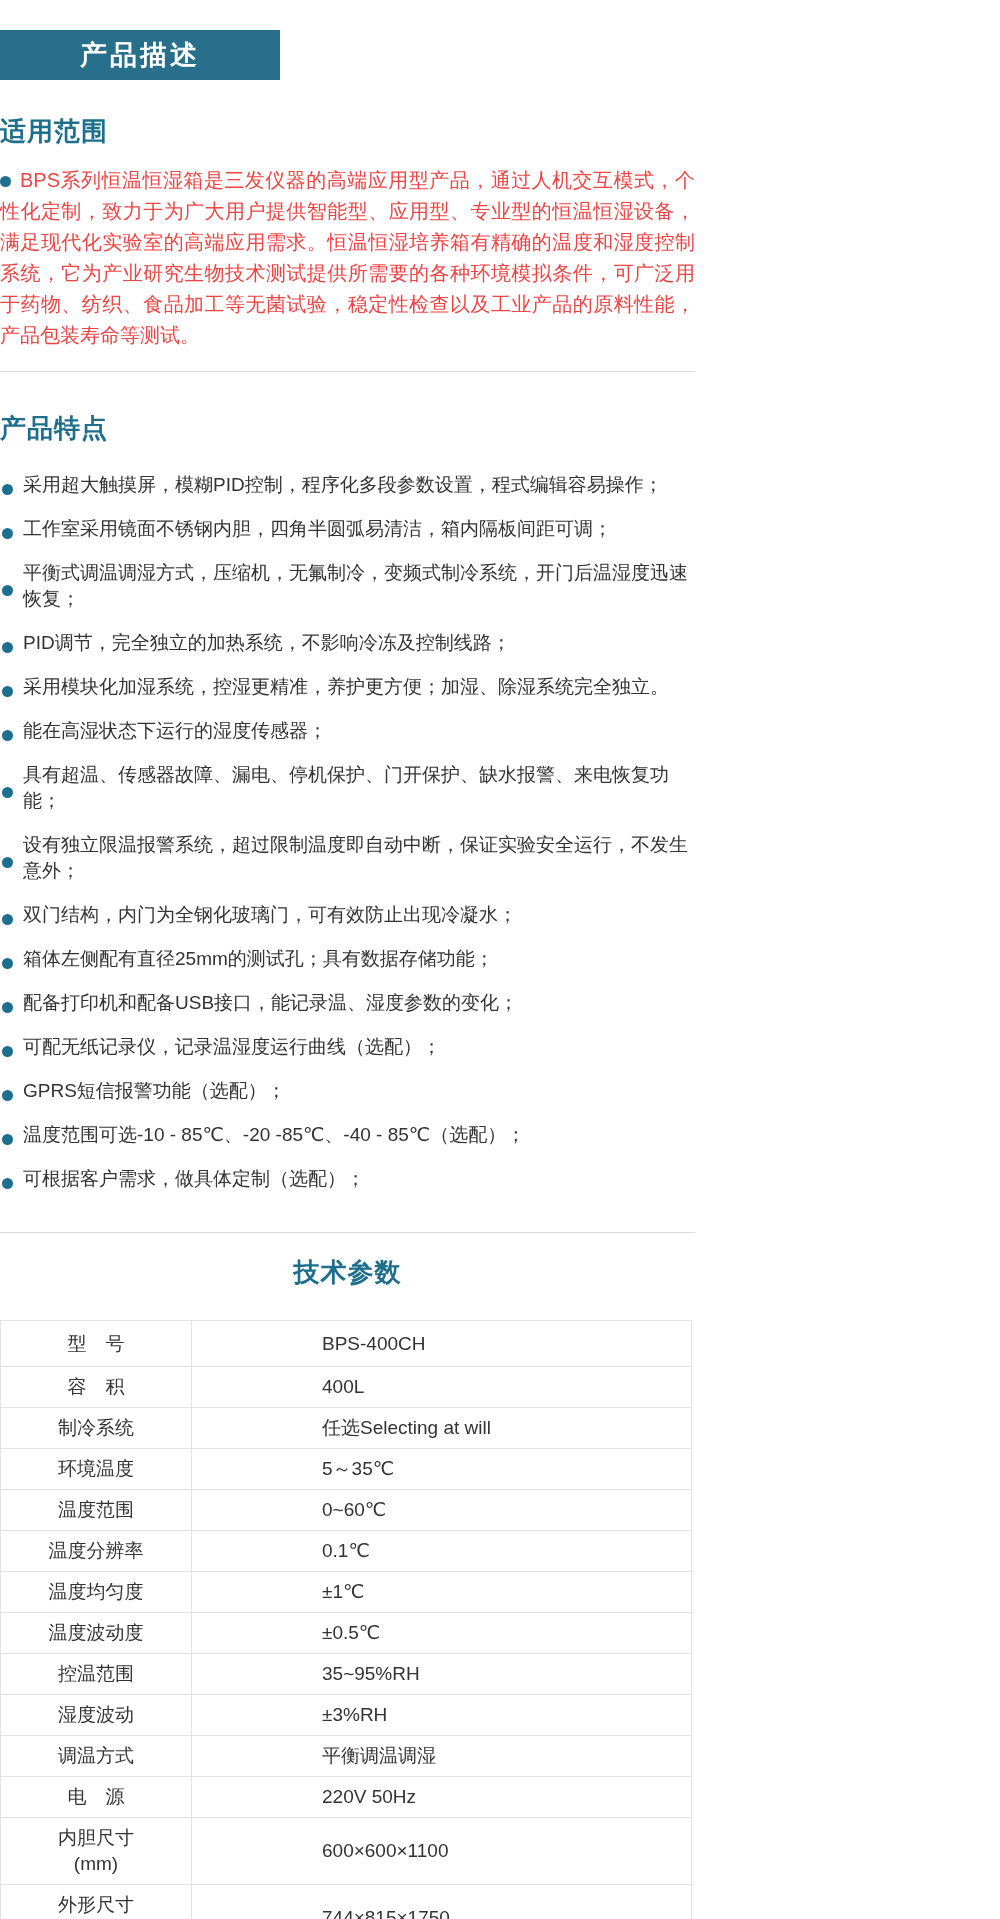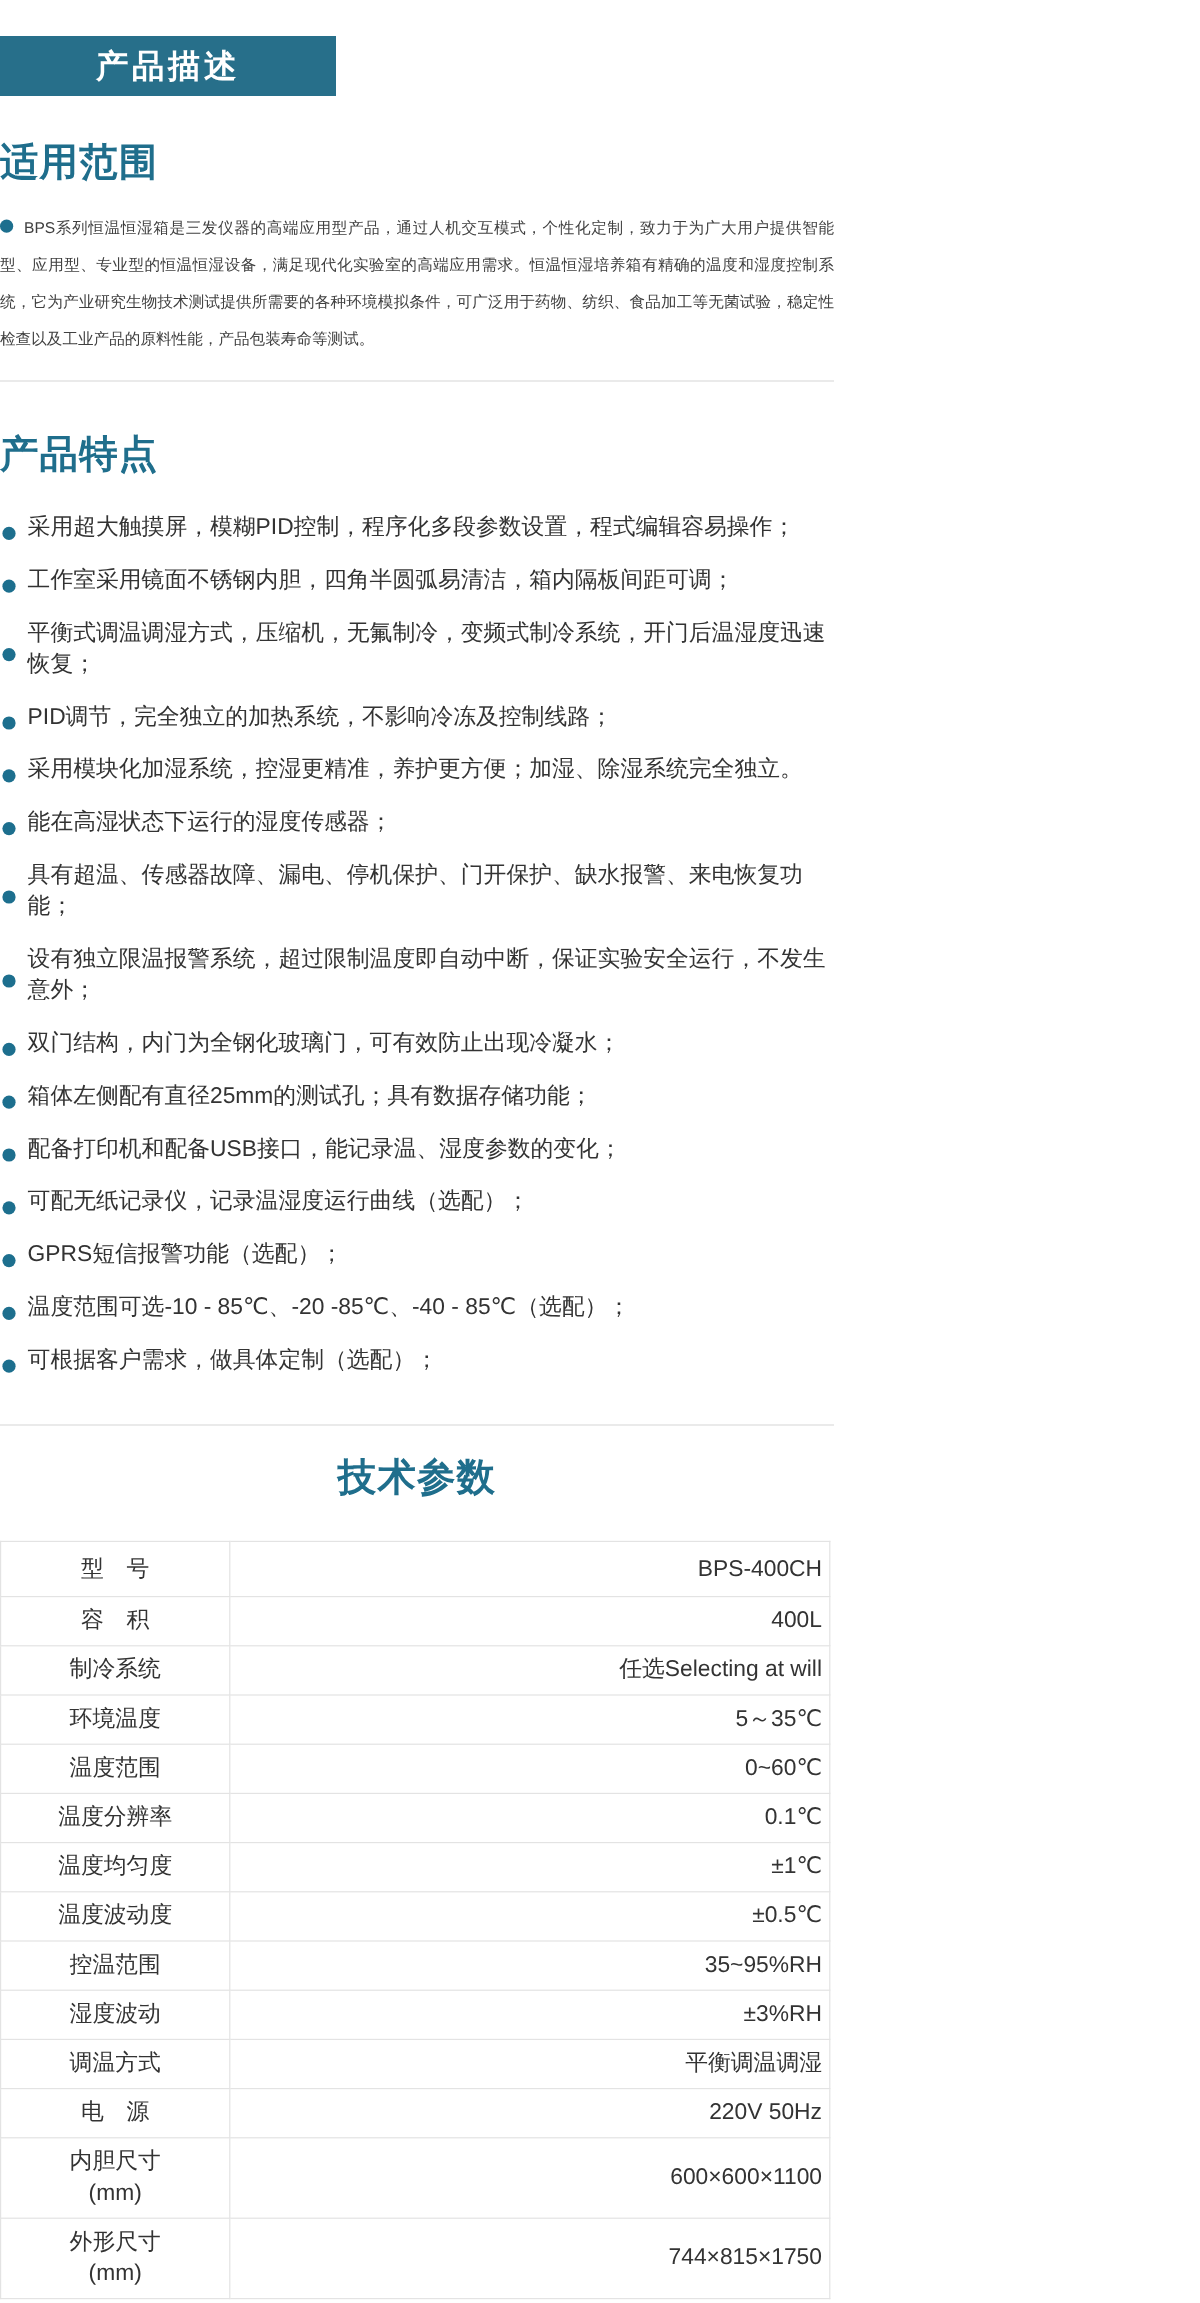--- a/index.html
+++ b/index.html
@@ -16,34 +16,34 @@
     width: 280px; height: 50px;
     background: #276f8a;
     color: #ffffff;
     font-size: 27px; font-weight: bold;
     letter-spacing: 3px;
     display: flex; align-items: center; justify-content: center;
   }
 
   .section-title {
     margin: 0;
-    font-size: 32px;
+    font-size: 26px;
     font-weight: bold;
     color: #1f6e8c;
     letter-spacing: 1px;
   }
   .t-scope    { margin-top: 34px; }
   .t-features { margin-top: 39px; }
   .t-specs    { margin-top: 22px; text-align: center; }
 
   .scope-text {
     margin-top: 16px;
-    font-size: 13px;
+    font-size: 20px;
     line-height: 31px;
-    color: #404040;
+    color: #ef4444;
     text-align: justify;
   }
   .dot-inline {
     display: inline-block;
     width: 11px; height: 11px;
     border-radius: 50%;
     background: #1d6f8e;
     margin-right: 9px;
     vertical-align: baseline;
   }
@@ -90,21 +90,20 @@
     line-height: 26px;
     padding: 7px 6px;
   }
   table.specs td.label {
     width: 191px;
     text-align: center;
     white-space: pre-line;
   }
   table.specs td.value {
     padding-left: 130px;
-    text-align: right;
   }
   table.specs tr.tall td { height: 46px; }
 </style>
 </head>
 <body>
 
 <div class="content">
 
   <div class="banner">
     <span>产品描述</span>

